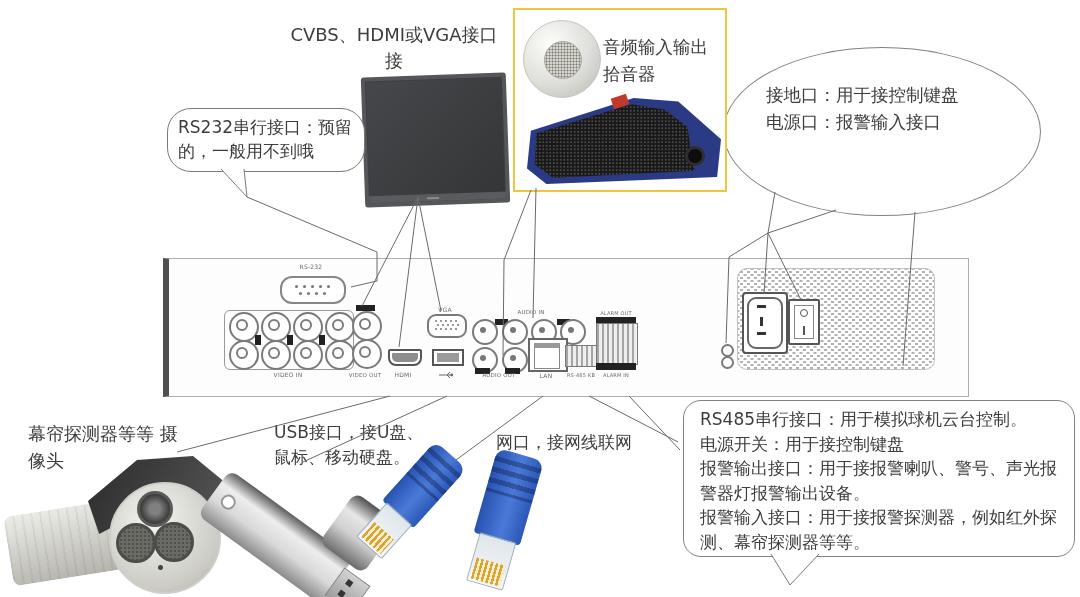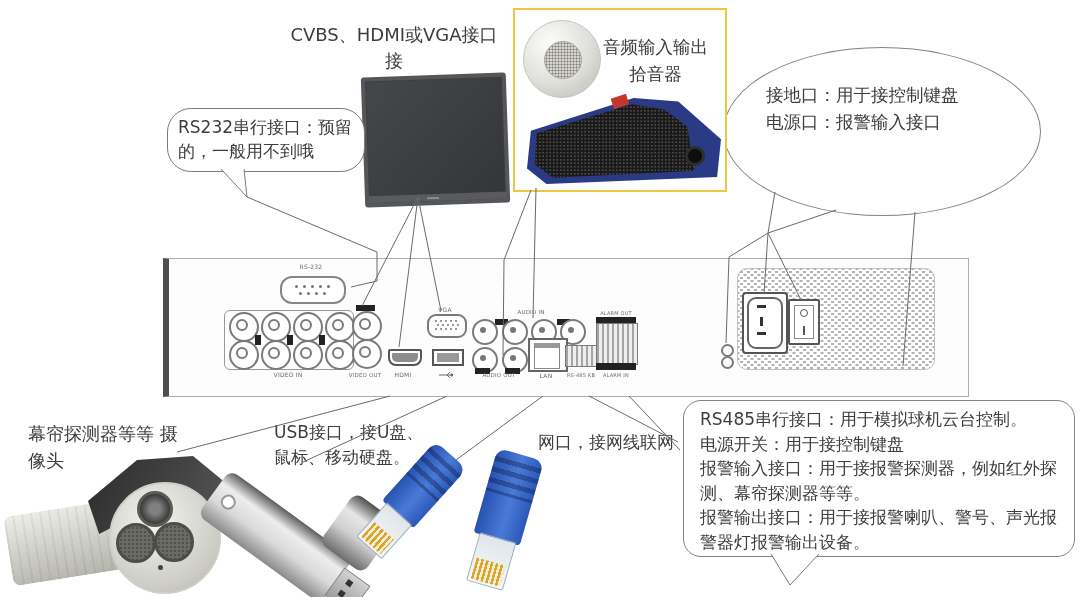--- a/index.html
+++ b/index.html
@@ -13,29 +13,29 @@
   
   .rs232-bubble{left:167px;top:108px;width:196px;height:62px;border:1px solid #7a7a7a;border-radius:24px;z-index:5;background:#fff;}
   .rs232-text{padding:6px 10px;font-size:17px;line-height:24px;}
   .display-label{left:283px;top:22px;width:222px;text-align:center;font-size:18px;line-height:26px;}
   .power-ellipse{left:723px;top:47px;width:316px;height:167px;border:1px solid #828282;border-radius:50%;background:#fff;}
   .power-text{position:absolute;left:42px;top:34px;font-size:17.5px;line-height:27px;white-space:nowrap;}
   .rs485-bubble{left:683px;top:400px;width:390px;height:155px;border:1px solid #828282;border-radius:18px;background:#fff;}
   .rs485-text{position:absolute;left:16px;top:6px;width:362px;font-size:17px;line-height:24.5px;}
   .camera-label{left:28px;top:420px;width:164px;font-size:18px;line-height:27px;}
   .usb-label{left:274px;top:420px;width:160px;font-size:17px;line-height:25px;}
-  .net-label{left:496px;top:430px;width:170px;font-size:17px;line-height:25px;margin-left:42px;}
+  .net-label{left:496px;top:430px;width:170px;font-size:17px;line-height:25px;}
 
   
   .audio-box{left:513px;top:8px;width:210px;height:180px;border:2px solid #F0C53F;background:#fff;z-index:4;}
   .mic{position:absolute;left:8px;top:10px;width:76px;height:76px;border-radius:50%;
        background:radial-gradient(circle at 35% 30%,#fdfdfb,#dededa 55%,#b9b9b1);border:1px solid #c6c6be;}
   .mic-grille{position:absolute;left:20px;top:20px;width:36px;height:36px;border-radius:50%;border:1px solid #a8a8a0;
        background-color:#d5d5cd;background-image:radial-gradient(#7d7d75 0.8px,transparent 1.2px);background-size:3px 3px;}
-  .audio-text{position:absolute;left:88px;top:24px;font-size:17.5px;line-height:27px;text-align:center;}
+  .audio-text{position:absolute;left:88px;top:24px;font-size:17.5px;line-height:27px;}
   .speaker{position:absolute;left:12px;top:88px;width:194px;height:86px;}
   .speaker-body{position:absolute;inset:0;background:#2a3a85;
        clip-path:polygon(2% 38%,55% 0%,78% 4%,100% 48%,98% 92%,10% 100%,0% 82%);}
   .speaker-mesh{position:absolute;inset:4px;background-color:#191919;
        background-image:radial-gradient(#4a4a4a 1px,transparent 1.3px);background-size:3.5px 3.5px;
        clip-path:polygon(3% 40%,54% 3%,72% 10%,84% 32%,88% 88%,12% 97%,2% 80%);}
   .speaker-port{position:absolute;right:16px;top:48px;width:14px;height:14px;border-radius:50%;background:#0d0d0d;border:3px solid #2e2e2e;}
   .speaker-red{position:absolute;left:44%;top:-2px;width:16px;height:11px;background:#c0392b;transform:rotate(-18deg);}
 
   
@@ -286,22 +286,22 @@
     <div class="net-conn conn2">
       <div class="net-boot"></div>
       <div class="net-tip"></div>
     </div>
   </div>
 
   <div class="abs rs485-bubble">
     <div class="rs485-text">
       <div>RS485串行接口：用于模拟球机云台控制。</div>
       <div>电源开关：用于接控制键盘</div>
+      <div>报警输出接口：用于接报警喇叭、警号、声光报警器灯报警输出设备。</div>
       <div>报警输入接口：用于接报警探测器，例如红外探测、幕帘探测器等等。</div>
-      <div>报警输出接口：用于接报警喇叭、警号、声光报警器灯报警输出设备。</div>
     </div>
   </div>
 
   <svg class="overlay">
     <path class="tail" d="M221,169 L247,197 L244,169"></path>
     <path d="M247,197 L377,252 L377,281 L351,287"></path>
     <path d="M418,197 L362,306"></path>
     <path d="M418,197 L399,347"></path>
     <path d="M418,197 L441,311"></path>
     <path d="M536,188 L533,318"></path>

